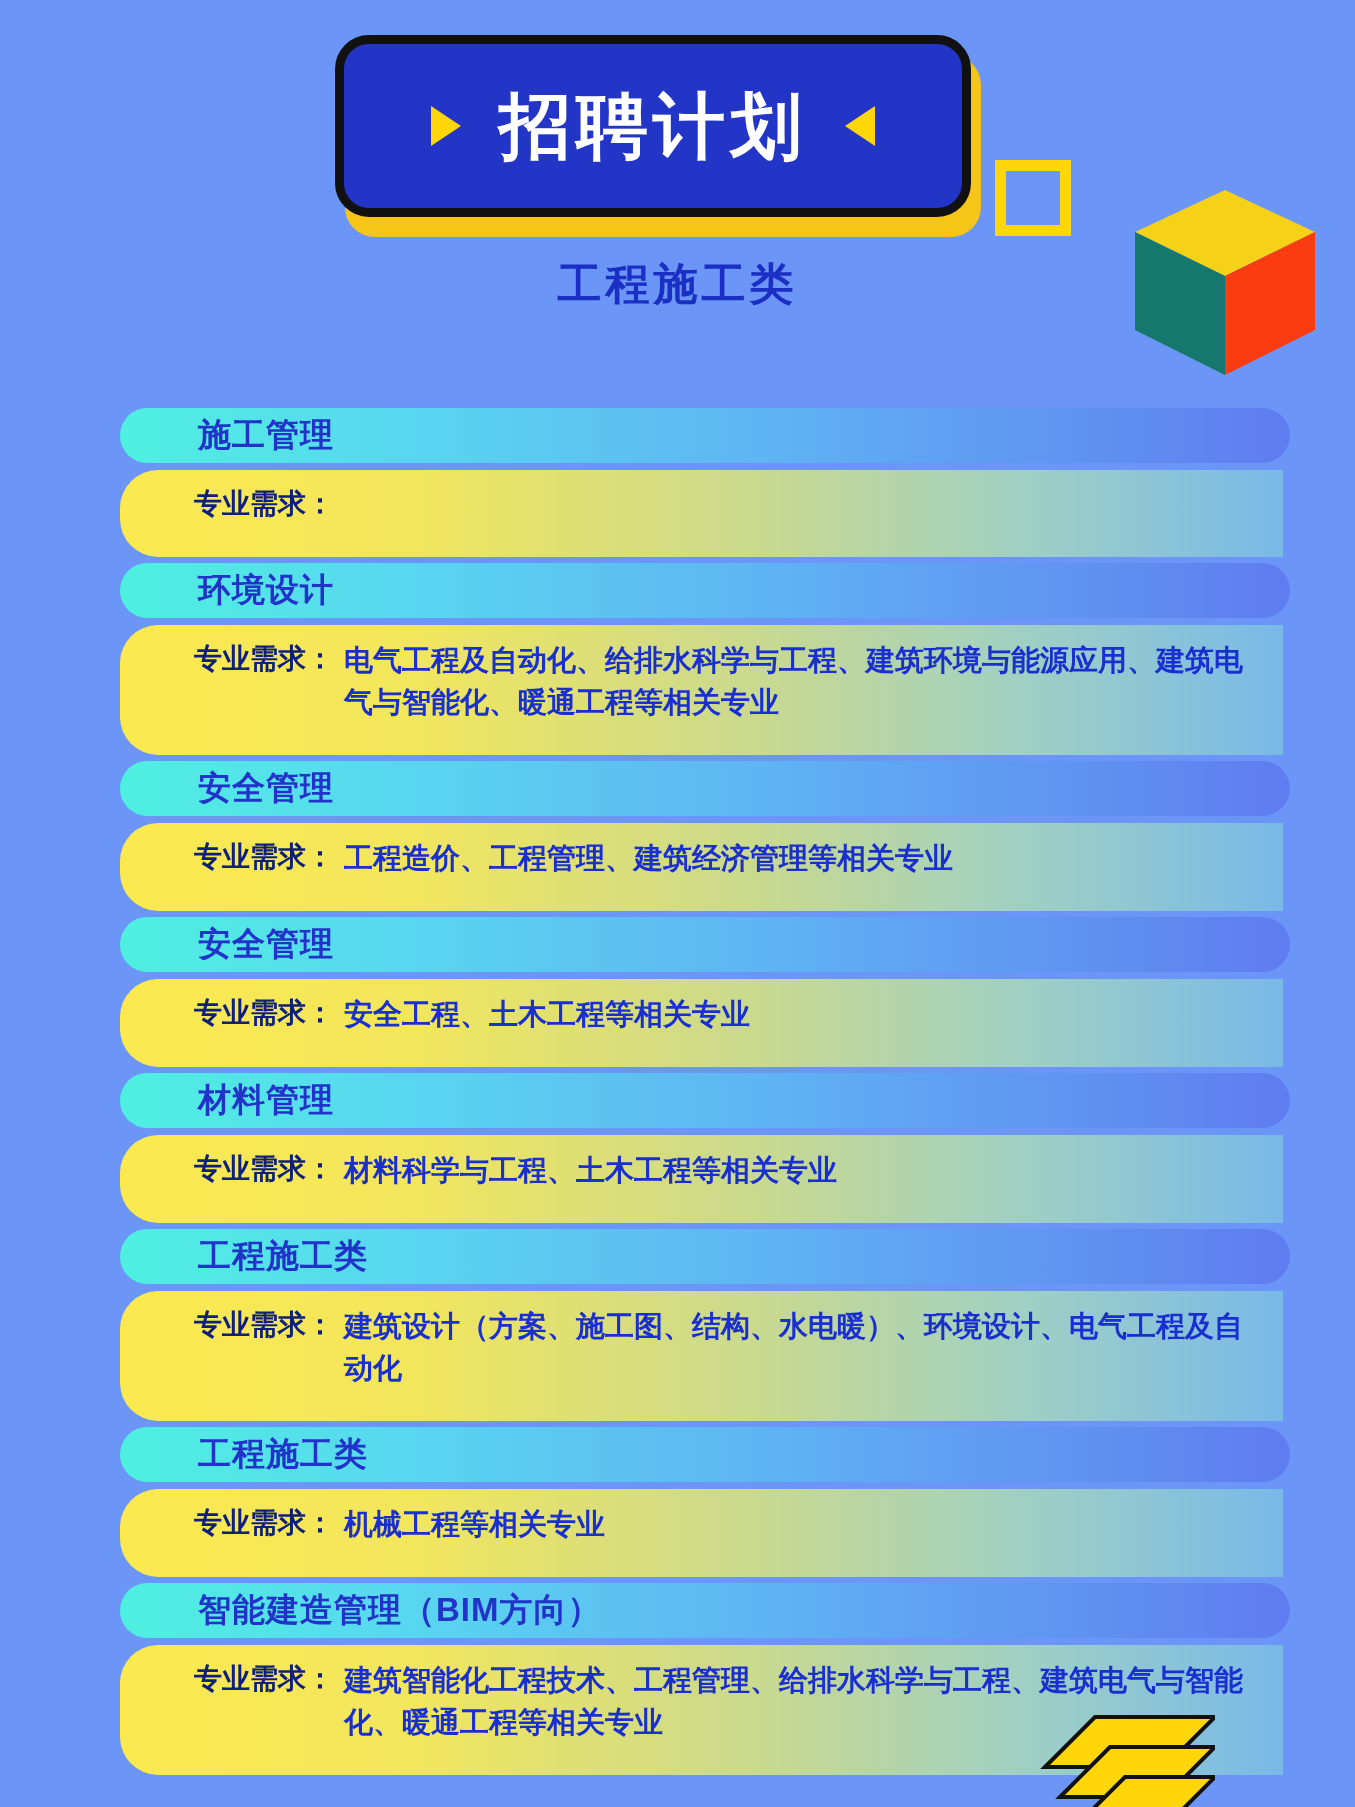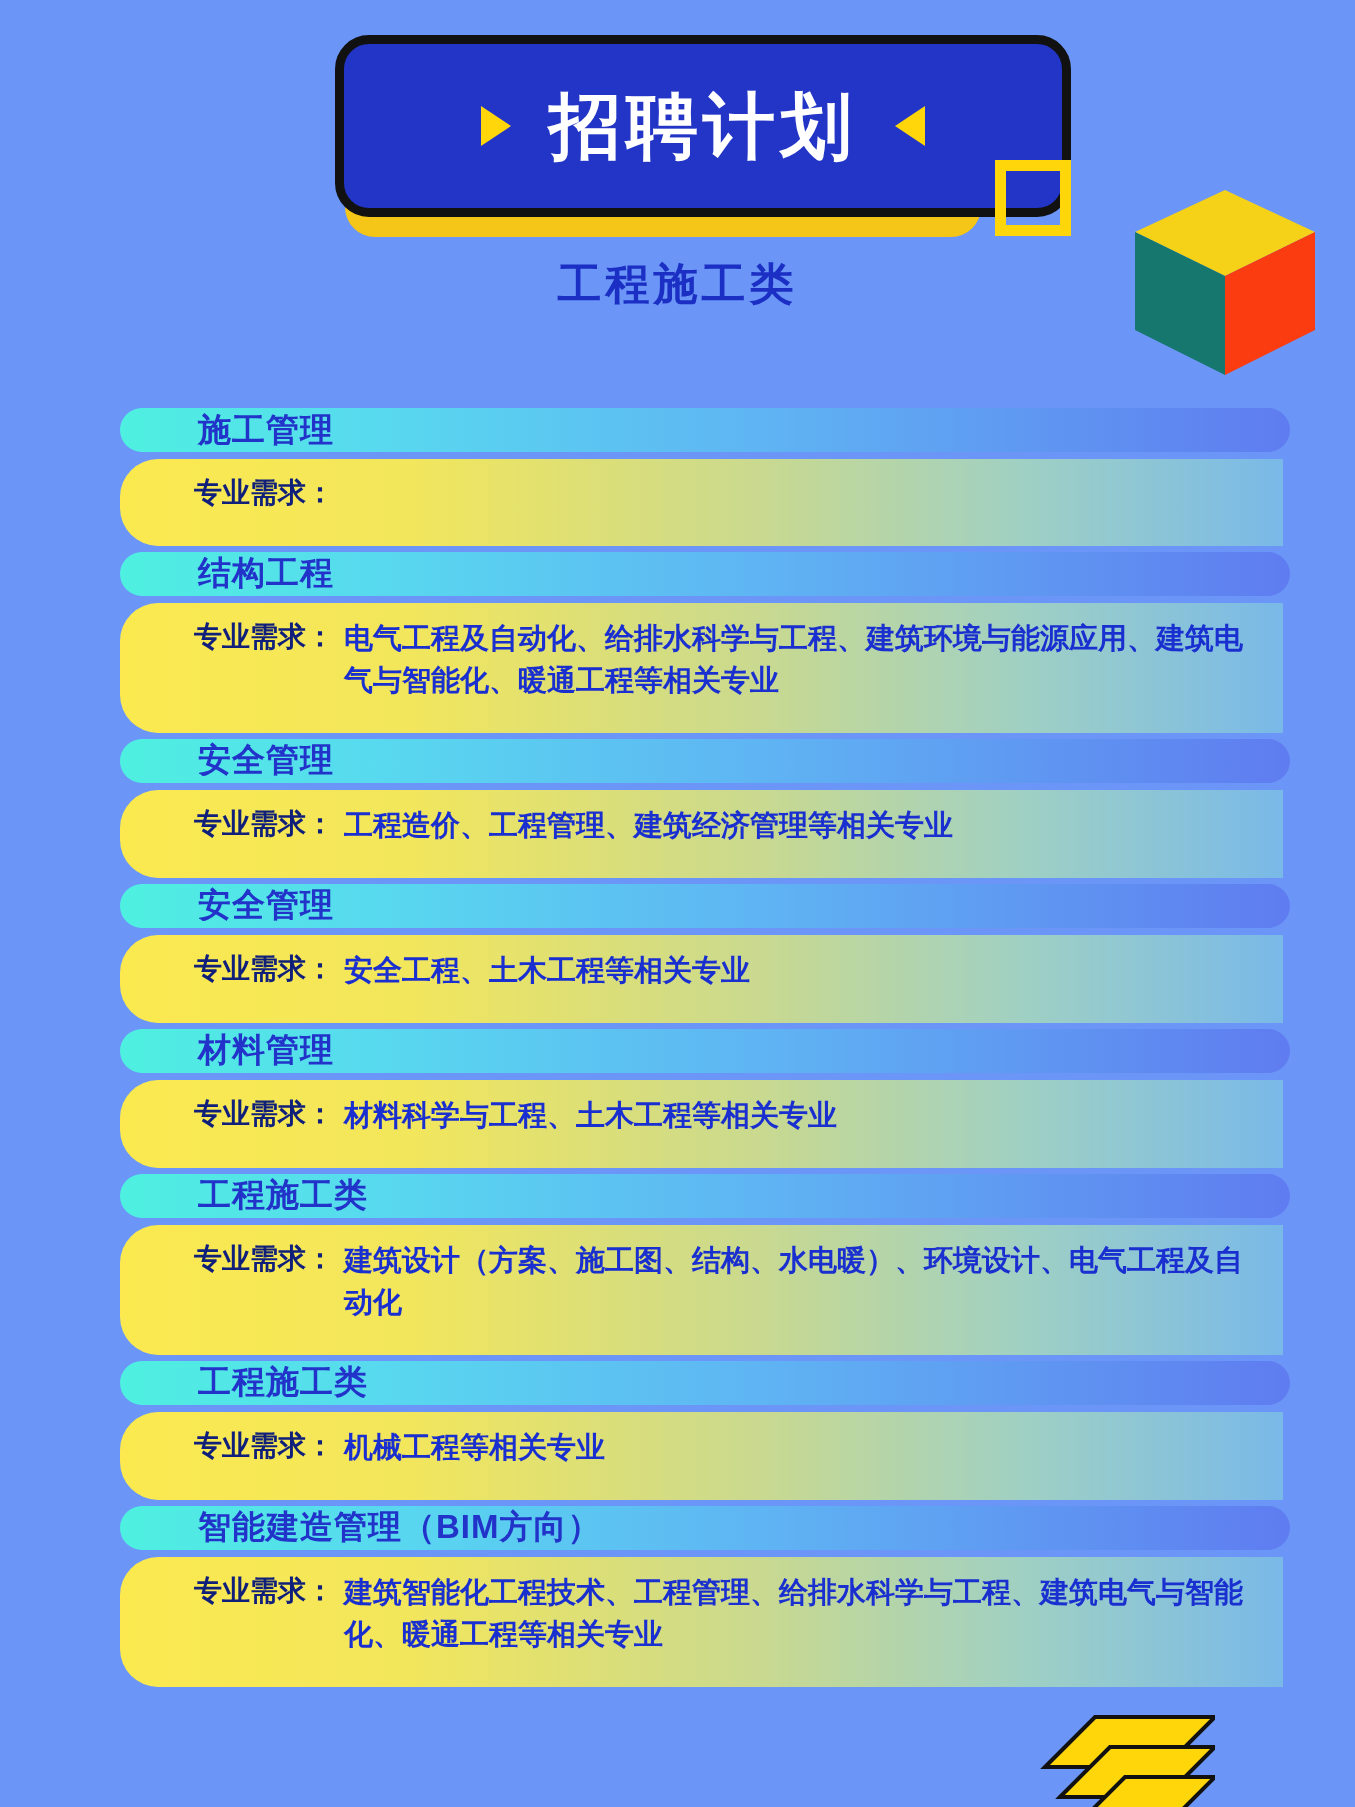--- a/index.html
+++ b/index.html
@@ -27,21 +27,21 @@
     top: 55px;
     width: 636px;
     height: 182px;
     background: #f5c518;
     border-radius: 30px;
   }
   .banner {
     position: absolute;
     left: 335px;
     top: 35px;
-    width: 736px;
+    width: 636px;
     height: 182px;
     background: #2235c7;
     border: 9px solid #111111;
     border-radius: 34px;
     box-sizing: border-box;
     display: flex;
     align-items: center;
     justify-content: center;
     gap: 38px;
   }
@@ -99,21 +99,21 @@
     position: absolute;
     top: 408px;
     left: 0;
     width: 100%;
   }
   .group { margin-bottom: 6px; }
 
   .job-bar {
     margin-left: 120px;
     margin-right: 65px;
-    height: 44px;
+    height: 55px;
     border-radius: 28px;
     background: linear-gradient(90deg, #4ef0e0 0%, #58d9ef 22%, #5fb4f3 55%, #5f7cf0 100%);
     display: flex;
     align-items: center;
     padding-left: 78px;
     box-sizing: border-box;
   }
   .job-title {
     color: #2233c9;
     font-size: 33px;
@@ -185,21 +185,21 @@
     <div class="job-bar">
       <span class="job-title">施工管理</span>
     </div>
     <div class="req-bar">
       <span class="req-label">专业需求：</span>
     </div>
   </div>
 
   <div class="group">
     <div class="job-bar">
-      <span class="job-title">结构工程</span>
+      <span class="job-title">环境设计</span>
     </div>
     <div class="req-bar">
       <span class="req-label">专业需求：</span>
       <span class="req-text">电气工程及自动化、给排水科学与工程、建筑环境与能源应用、建筑电气与智能化、暖通工程等相关专业</span>
     </div>
   </div>
 
   <div class="group">
     <div class="job-bar">
       <span class="job-title">安全管理</span>

